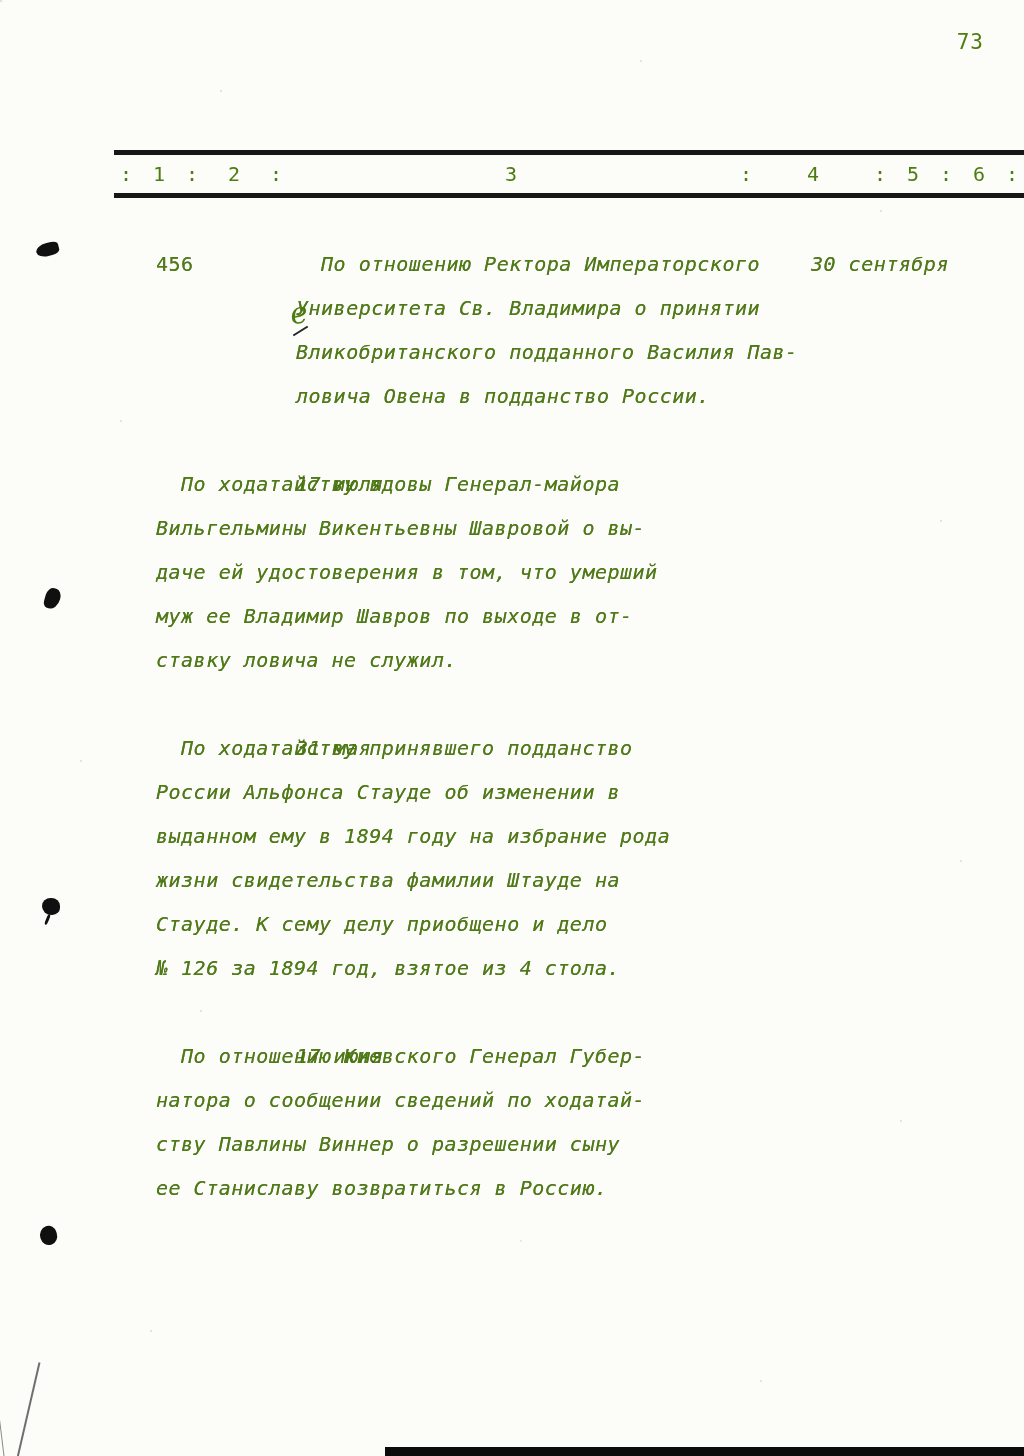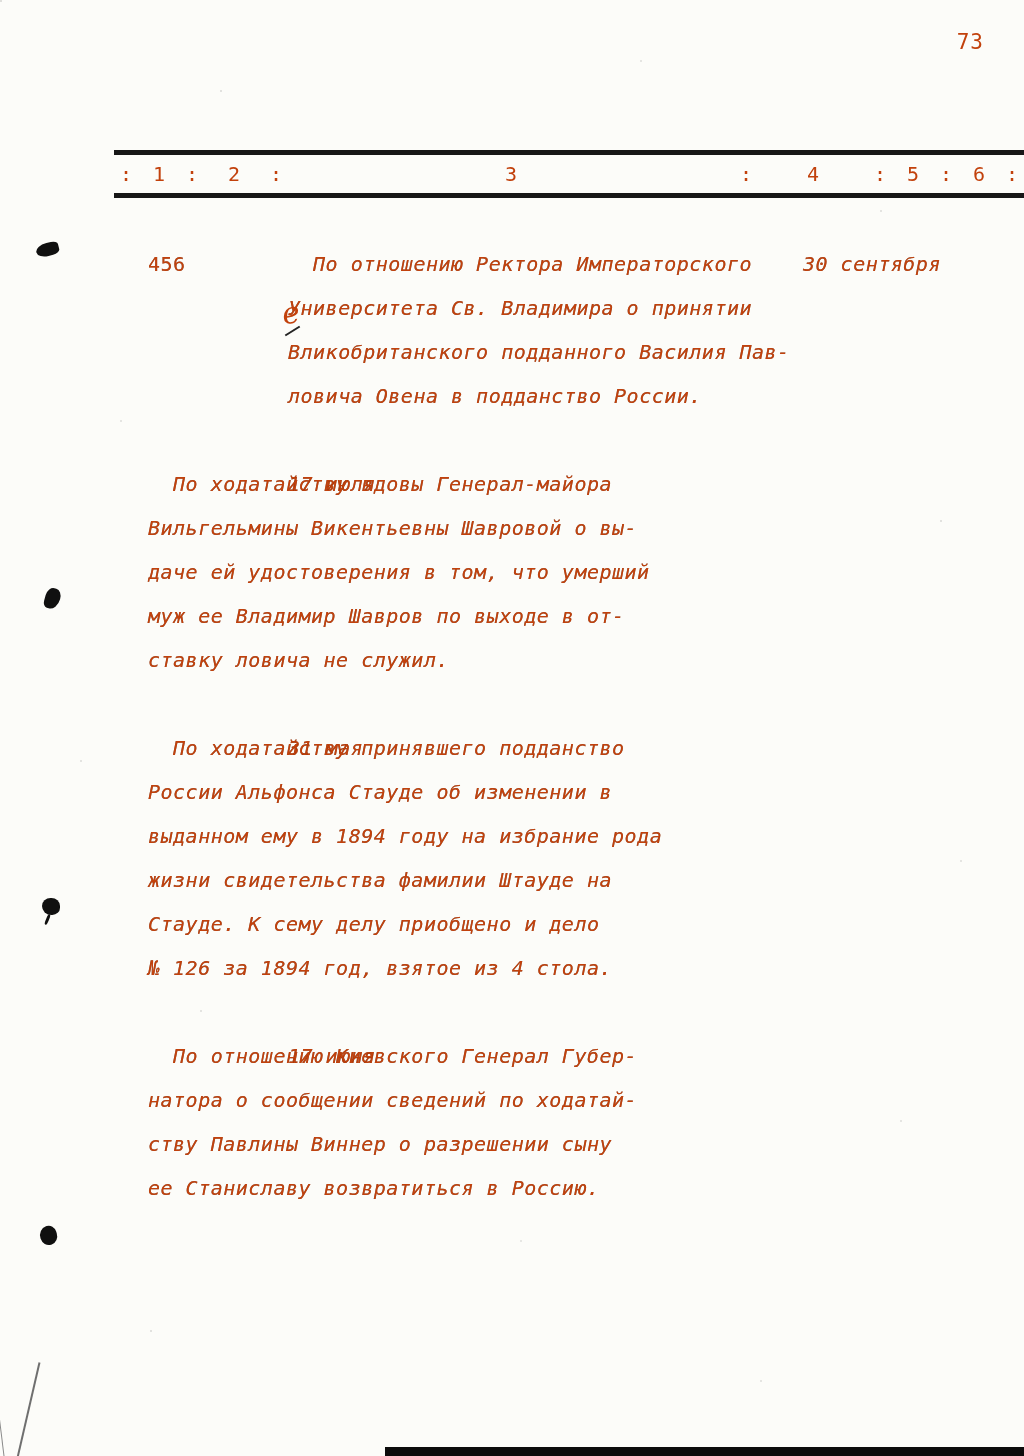--- a/index.html
+++ b/index.html
@@ -3,40 +3,40 @@
 <meta charset="utf-8">
 <style>
   html,body{margin:0;padding:0;background:#9a9a9a;}
   .page{
     position:relative;
     width:1024px;height:1456px;
     margin:0 auto;
     background:#fcfcf9;
     overflow:hidden;
     font-family:"DejaVu Sans Mono", monospace;
-    color:#c2410c;
+    color:#4d7c0f;
   }
   .page-number{
     position:absolute;top:30px;right:40px;
     font-size:21px;letter-spacing:1px;
   }
   
   .ruler{
     position:absolute;top:150px;left:114px;right:0;
     height:48px;box-sizing:border-box;
     border-top:5px solid #171717;
     border-bottom:5px solid #171717;
     display:flex;align-items:center;
     font-size:20px;
   }
   .ruler .cell{text-align:center;white-space:nowrap;}
   .w24{width:24px;} .w42{width:42px;} .w60{width:60px;} .w110{width:110px;}
   .flex1{flex:1;}
   
-  .entries{position:absolute;top:242px;left:8px;right:0;}
+  .entries{position:absolute;top:242px;left:16px;right:0;}
   .entry{
     display:grid;
     grid-template-columns:140px 515px 1fr;
     padding-left:140px;
     margin-bottom:44px;
     font-size:20px;line-height:44px;letter-spacing:0.5px;
     text-shadow:0 0 0.5px rgba(20,20,20,0.55);
   }
   .entry-number{white-space:nowrap;}
   .entry-body-wrap{position:relative;}

